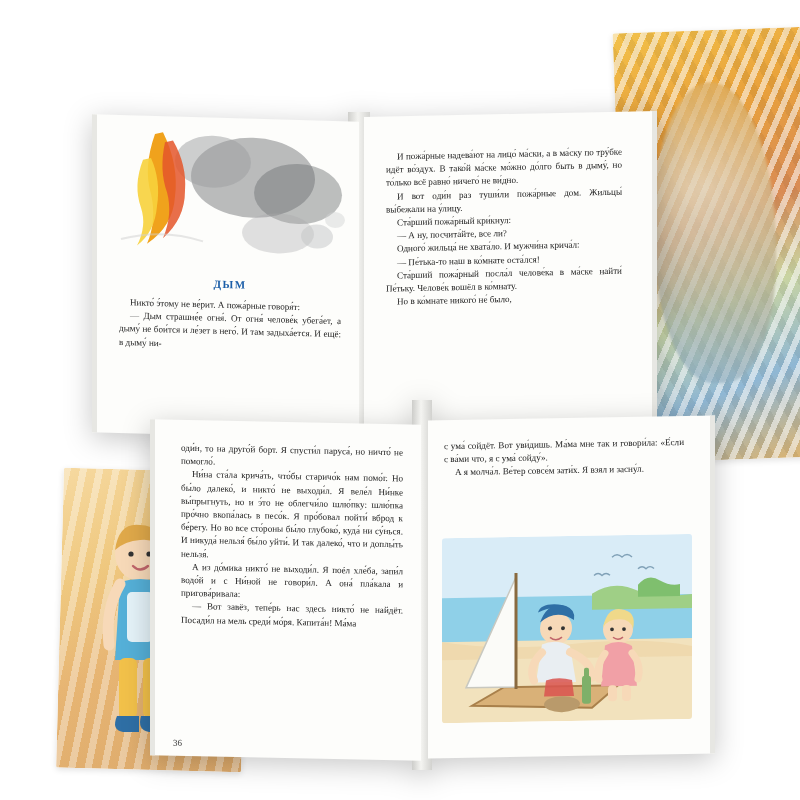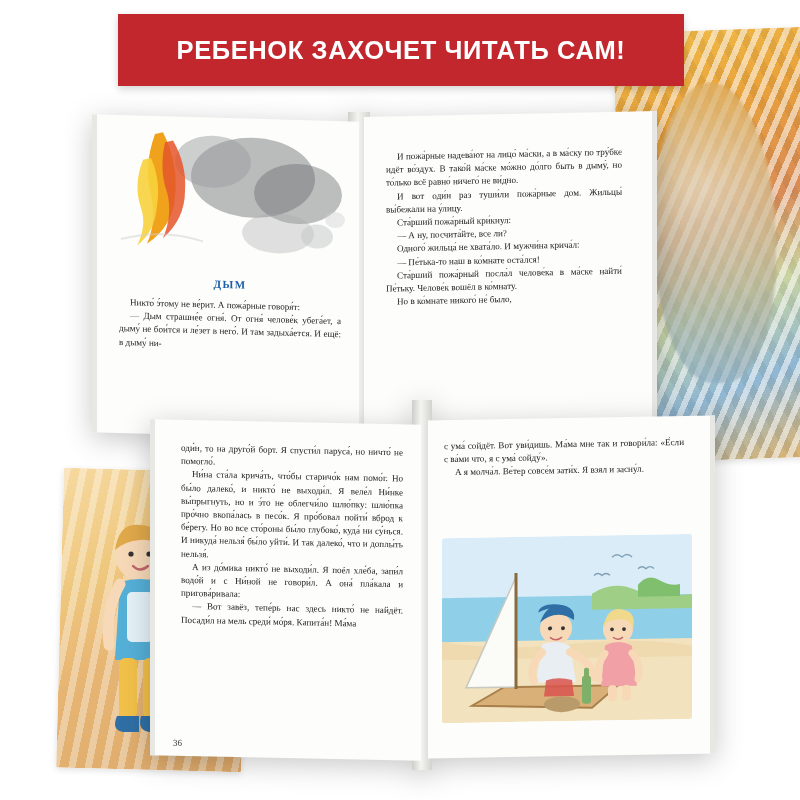--- a/index.html
+++ b/index.html
@@ -200,23 +200,20 @@
       <rect x="32" y="72" width="26" height="50" rx="5" fill="#ffffff" opacity="0.85"></rect>
       <path d="M25 64 Q10 90 14 125" stroke="#f7d9b8" stroke-width="11" fill="none" stroke-linecap="round"></path>
       <path d="M65 64 Q80 92 76 126" stroke="#f7d9b8" stroke-width="11" fill="none" stroke-linecap="round"></path>
       <rect x="24" y="138" width="18" height="60" rx="6" fill="#f2c14a"></rect>
       <rect x="48" y="138" width="18" height="60" rx="6" fill="#f2c14a"></rect>
       <path d="M22 196 q-6 14 6 16 h16 v-16Z" fill="#2f6fa5"></path>
       <path d="M46 196 q-4 14 8 16 h14 v-16Z" fill="#2f6fa5"></path>
     </svg>
   </div>
 
-  <div class="banner">
-    <div class="banner-text">РЕБЕНОК ЗАХОЧЕТ ЧИТАТЬ САМ!</div>
-  </div>
 
   <div class="book book-top">
     <div class="spine"></div>
 
     <div class="page bt-left">
       <div class="page-inner" style="padding:10px 18px 10px 22px;">
         <svg class="illus-smoke" viewBox="0 0 250 150">
           <g opacity="0.85">
             <ellipse cx="150" cy="55" rx="62" ry="40" fill="#6d6f72" opacity="0.55"></ellipse>
             <ellipse cx="110" cy="40" rx="38" ry="26" fill="#8d8f92" opacity="0.5"></ellipse>

